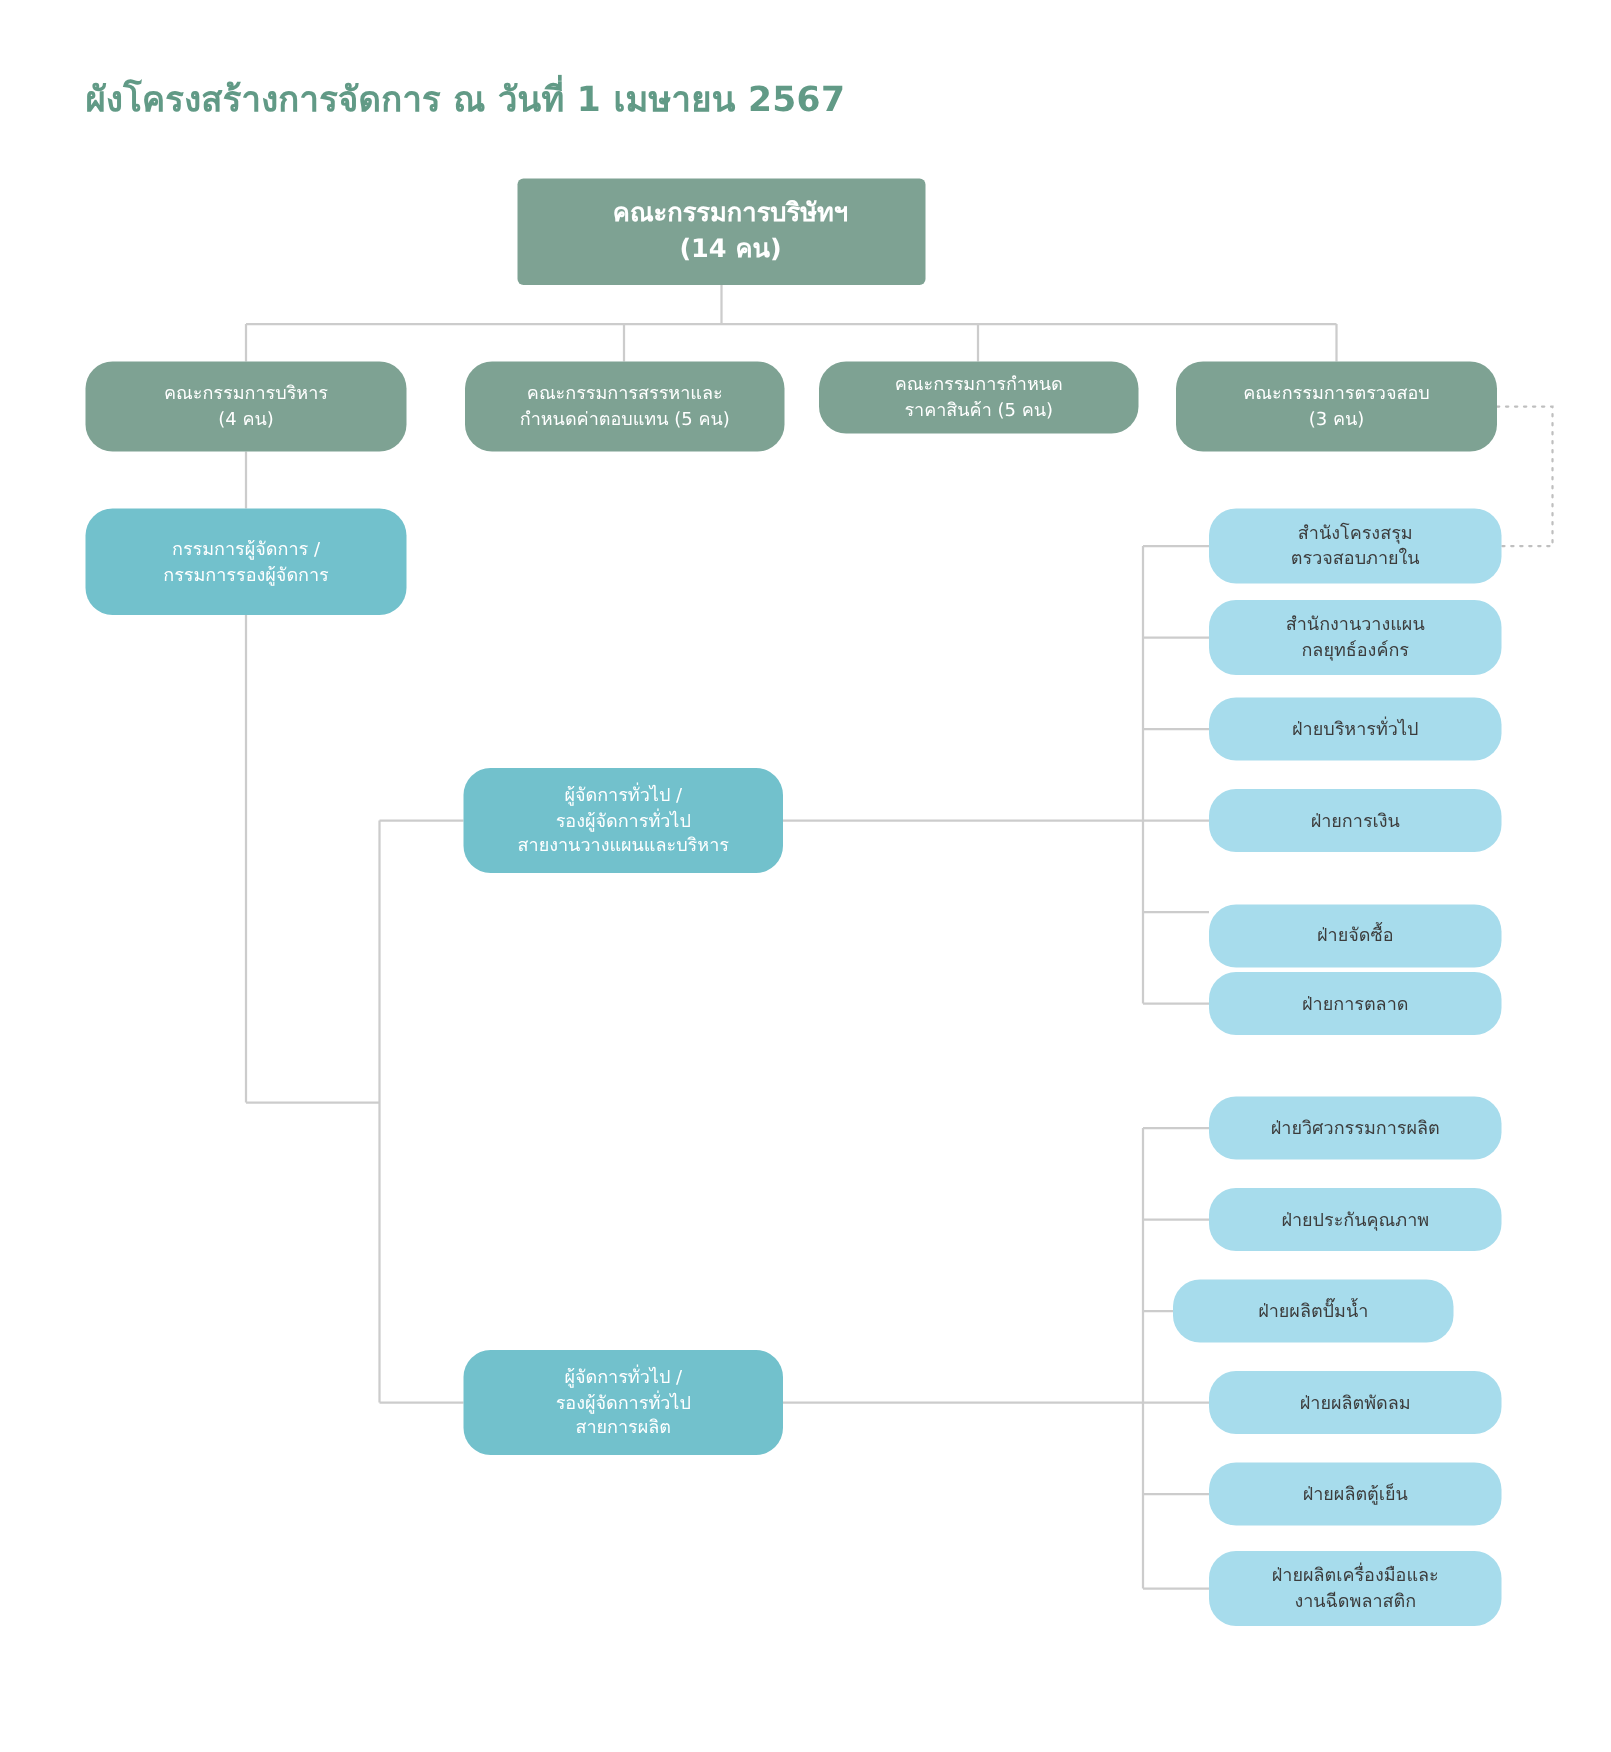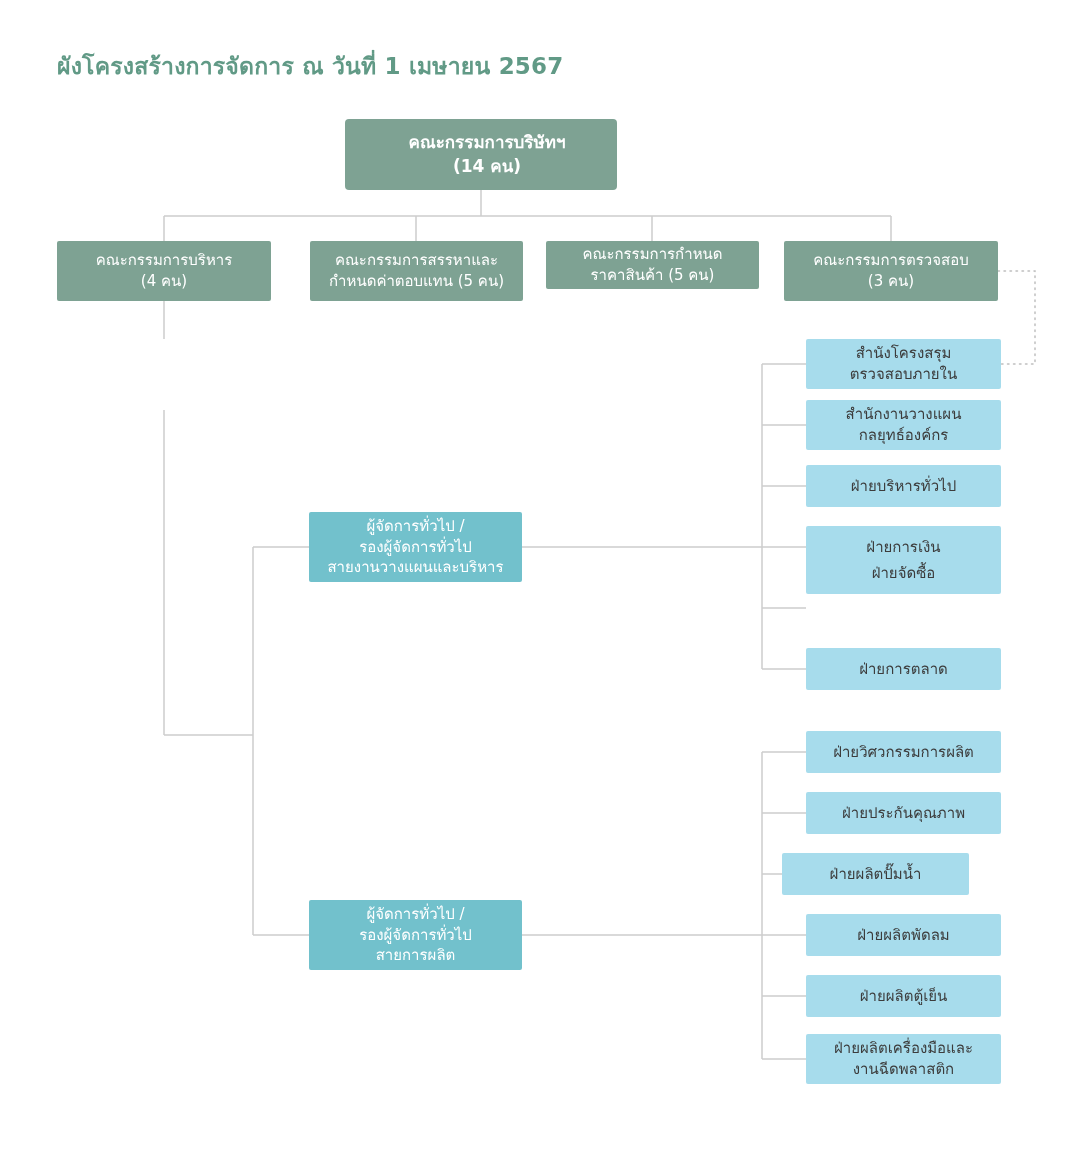--- a/index.html
+++ b/index.html
@@ -26,23 +26,23 @@
     width: 1074px;
     height: 1168px;
   }
   .node {
     position: absolute;
     display: flex;
     flex-direction: column;
     align-items: center;
     justify-content: center;
     text-align: center;
-    border-radius: 2px;
+    border-radius: 18px;
     line-height: 1.38;
-    font-size: 15px;
+    font-size: 12px;
     box-sizing: border-box;
     padding: 4px 8px;
   }
   .node span { display: block; }
   .green { background: #7ea293; color: #ffffff; }
   .teal  { background: #72c1cc; color: #ffffff; }
   .blue  { background: #a7dcec; color: #3c3c3c; }
   .board { border-radius: 4px; font-size: 17px; font-weight: 600; padding-left: 20px; }
 </style>
 </head>
@@ -105,20 +105,24 @@
   </div>
   <div class="node green" style="left:546px; top:241px; width:213px; height:48px;">
     <span>คณะกรรมการกำหนด</span>
     <span>ราคาสินค้า (5 คน)</span>
   </div>
   <div class="node green" style="left:784px; top:241px; width:214px; height:60px;">
     <span>คณะกรรมการตรวจสอบ</span>
     <span>(3 คน)</span>
   </div>
 
+  <div class="node teal" style="left:57px; top:339px; width:214px; height:71px;">
+    <span>กรรมการผู้จัดการ /</span>
+    <span>กรรมการรองผู้จัดการ</span>
+  </div>
 
   <div class="node teal" style="left:309px; top:512px; width:213px; height:70px;">
     <span>ผู้จัดการทั่วไป /</span>
     <span>รองผู้จัดการทั่วไป</span>
     <span>สายงานวางแผนและบริหาร</span>
   </div>
   <div class="node teal" style="left:309px; top:900px; width:213px; height:70px;">
     <span>ผู้จัดการทั่วไป /</span>
     <span>รองผู้จัดการทั่วไป</span>
     <span>สายการผลิต</span>
@@ -131,21 +135,21 @@
   <div class="node blue" style="left:806px; top:400px; width:195px; height:50px;">
     <span>สำนักงานวางแผน</span>
     <span>กลยุทธ์องค์กร</span>
   </div>
   <div class="node blue" style="left:806px; top:465px; width:195px; height:42px;">
     <span>ฝ่ายบริหารทั่วไป</span>
   </div>
   <div class="node blue" style="left:806px; top:526px; width:195px; height:42px;">
     <span>ฝ่ายการเงิน</span>
   </div>
-  <div class="node blue" style="left:806px; top:552px; width:195px; height:42px;">
+  <div class="node blue" style="left:806px; top:603px; width:195px; height:42px;font-family:Liberation Mono, monospace;">
     <span>ฝ่ายจัดซื้อ</span>
   </div>
   <div class="node blue" style="left:806px; top:648px; width:195px; height:42px;">
     <span>ฝ่ายการตลาด</span>
   </div>
 
   <div class="node blue" style="left:806px; top:731px; width:195px; height:42px;">
     <span>ฝ่ายวิศวกรรมการผลิต</span>
   </div>
   <div class="node blue" style="left:806px; top:792px; width:195px; height:42px;">

